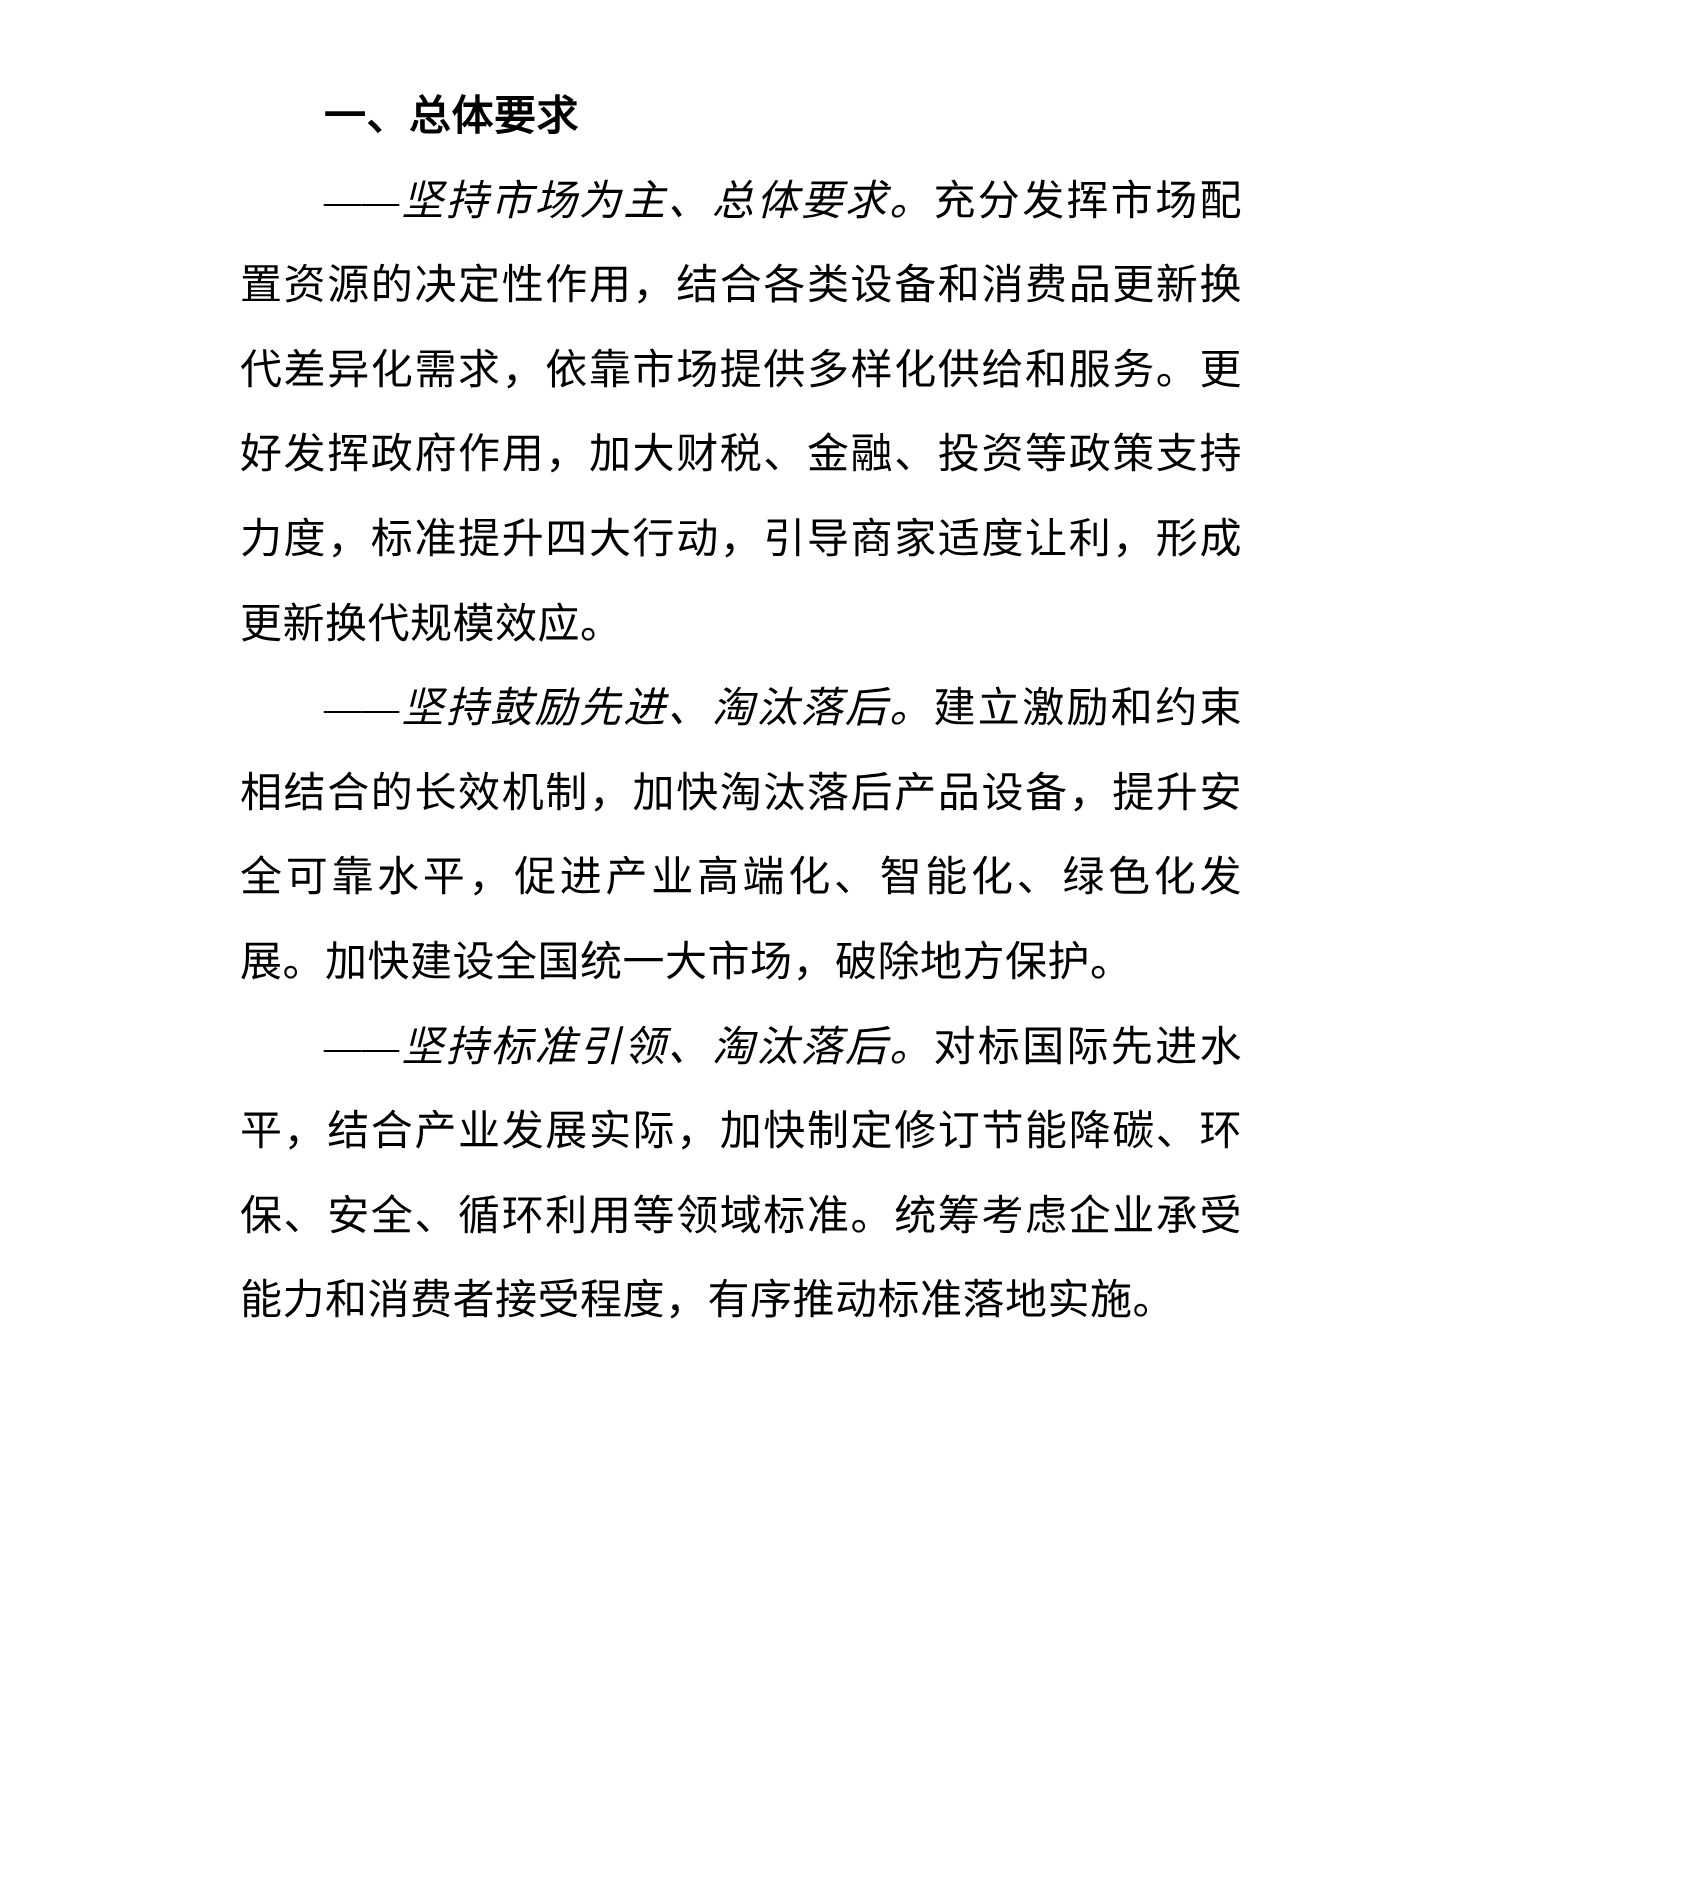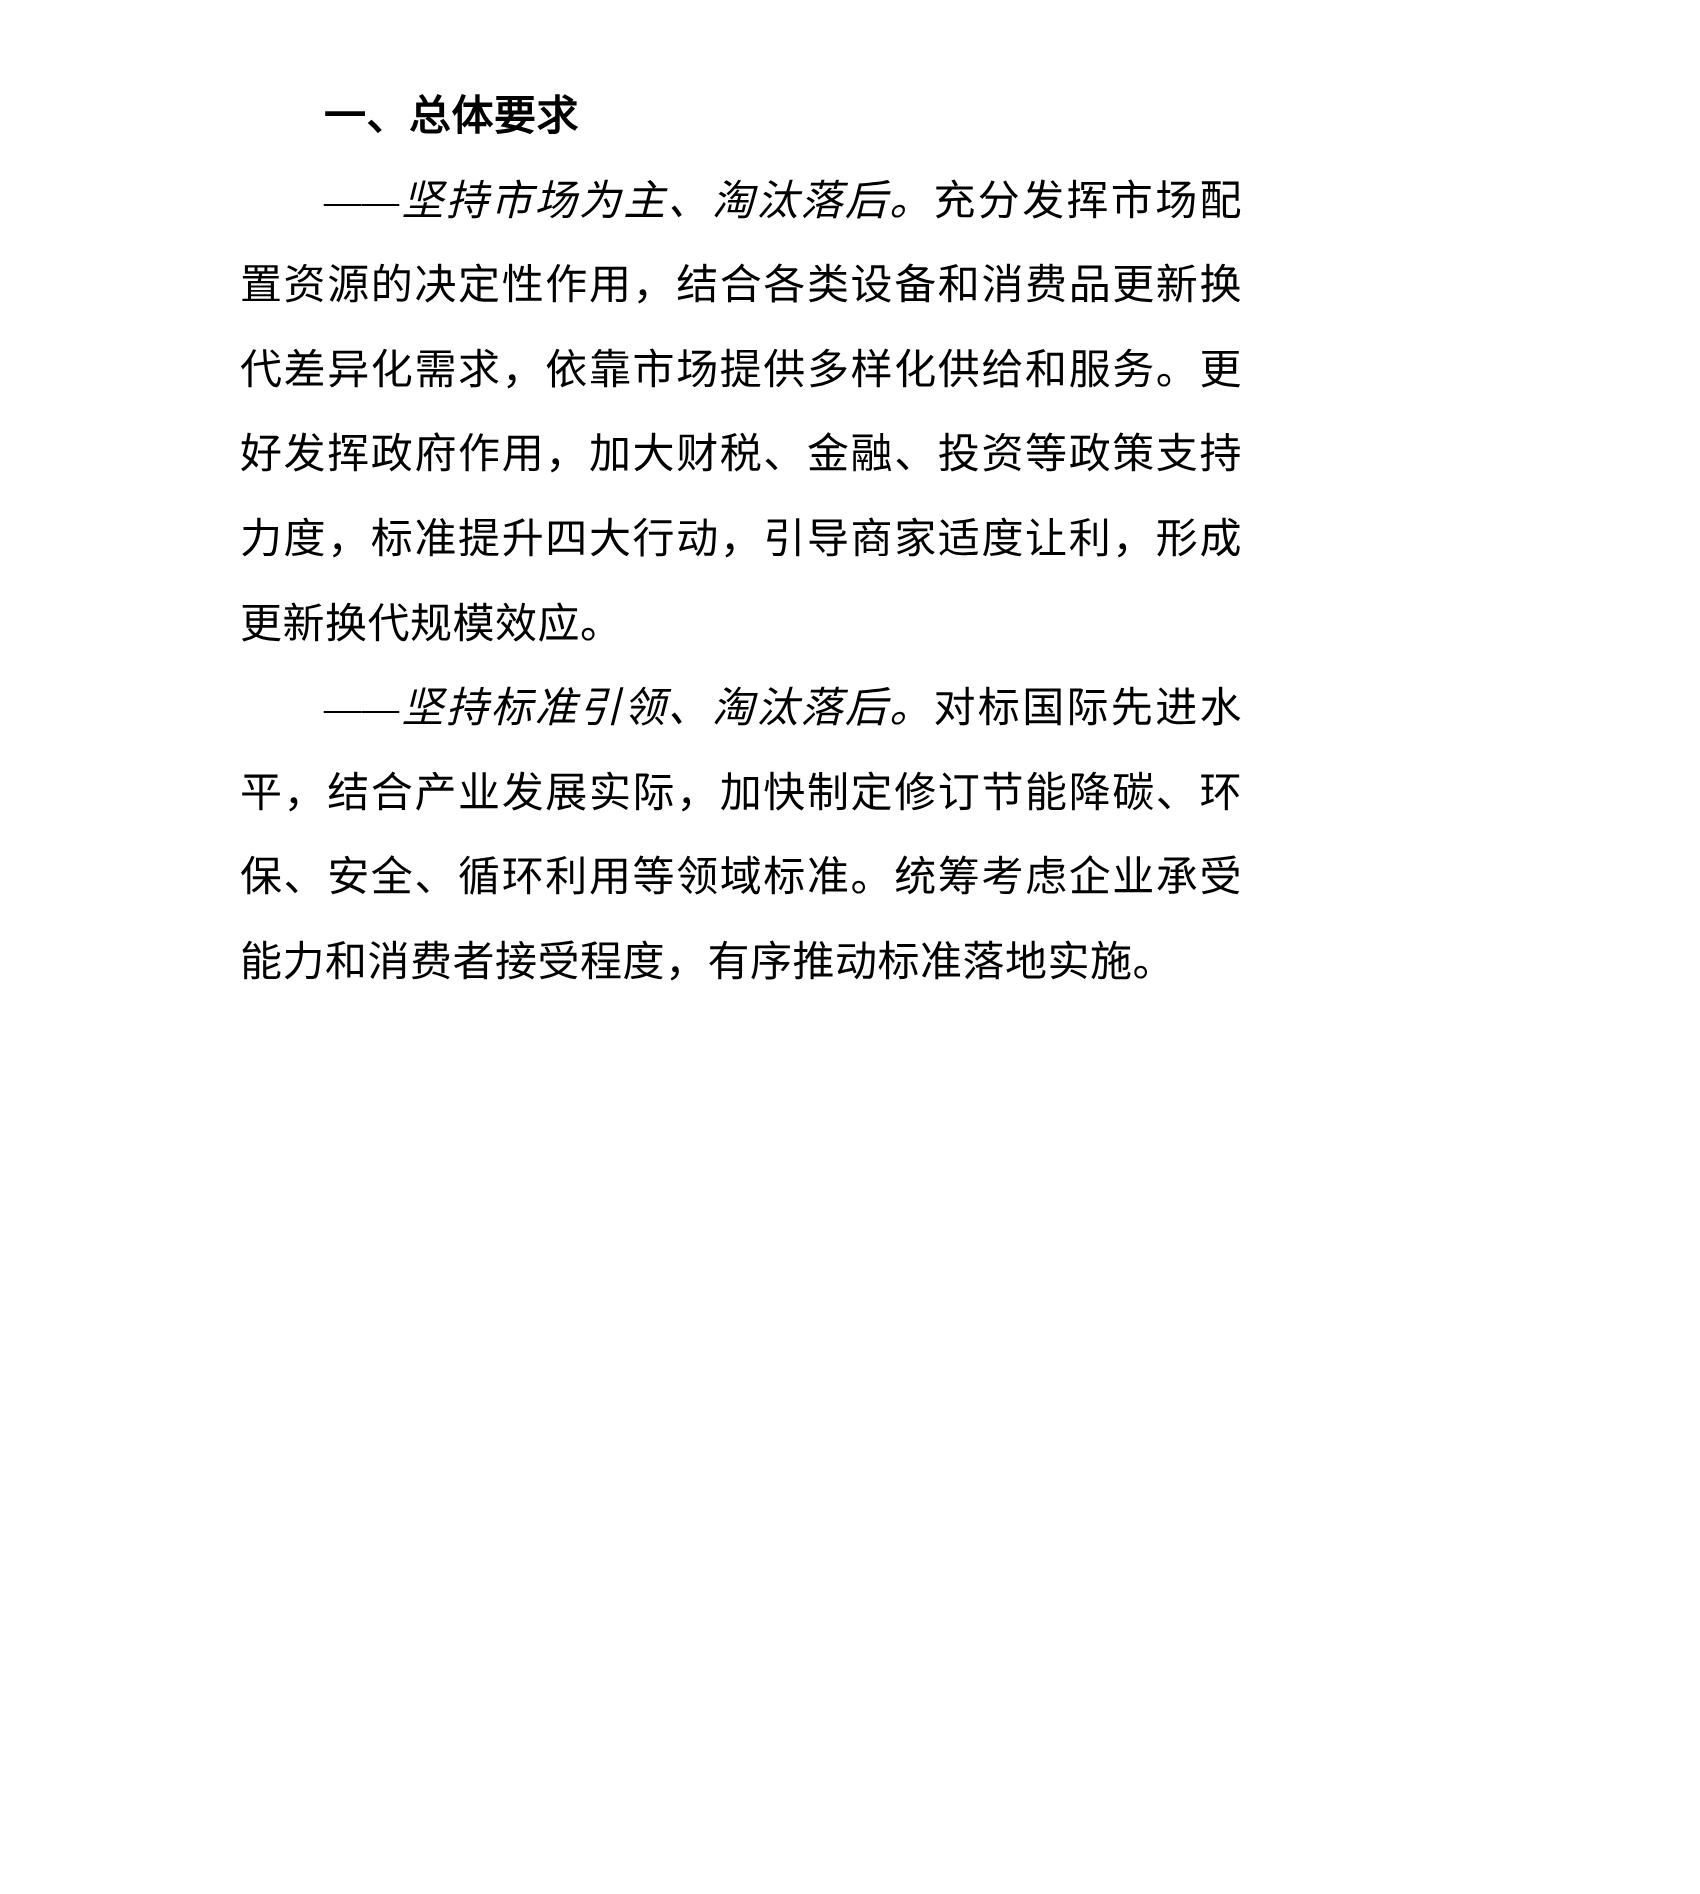--- a/index.html
+++ b/index.html
@@ -46,18 +46,19 @@
   }
 </style>
 </head>
 <body>
 
 <div class="page">
 
   <p class="doc-heading">一、总体要求</p>
 
 
-  <p class="doc-para"><span class="para-lead">——坚持市场为主、淘汰落后。</span><span>充分发挥市场配置资源的决定性作用，结合各类设备和消费品更新换代差异化需求，依靠市场提供多样化供给和服务。更好发挥政府作用，加大财税、金融、投资等政策支持力度，标准提升四大行动，引导商家适度让利，形成更新换代规模效应。</span></p>
+  <p class="doc-para"><span class="para-lead">——坚持市场为主、总体要求。</span><span>充分发挥市场配置资源的决定性作用，结合各类设备和消费品更新换代差异化需求，依靠市场提供多样化供给和服务。更好发挥政府作用，加大财税、金融、投资等政策支持力度，标准提升四大行动，引导商家适度让利，形成更新换代规模效应。</span></p>
 
+  <p class="doc-para"><span class="para-lead">——坚持鼓励先进、淘汰落后。</span><span>建立激励和约束相结合的长效机制，加快淘汰落后产品设备，提升安全可靠水平，促进产业高端化、智能化、绿色化发展。加快建设全国统一大市场，破除地方保护。</span></p>
 
   <p class="doc-para"><span class="para-lead">——坚持标准引领、淘汰落后。</span><span>对标国际先进水平，结合产业发展实际，加快制定修订节能降碳、环保、安全、循环利用等领域标准。统筹考虑企业承受能力和消费者接受程度，有序推动标准落地实施。</span></p>
 
 </div>
 
 </body></html>

